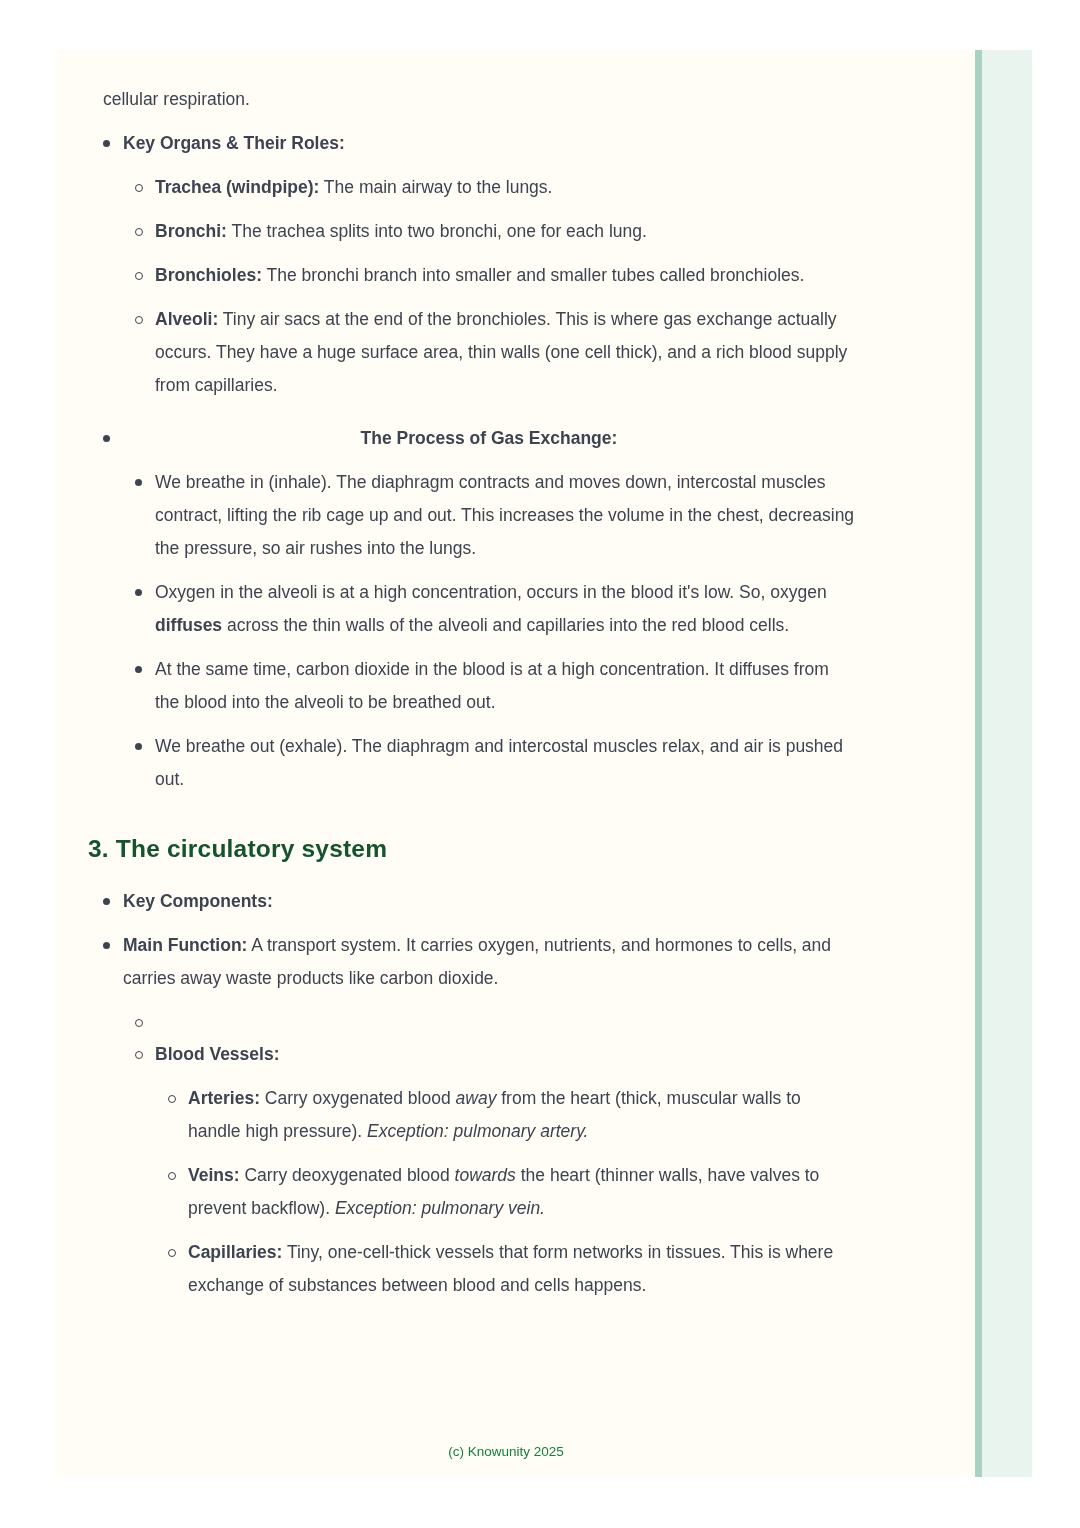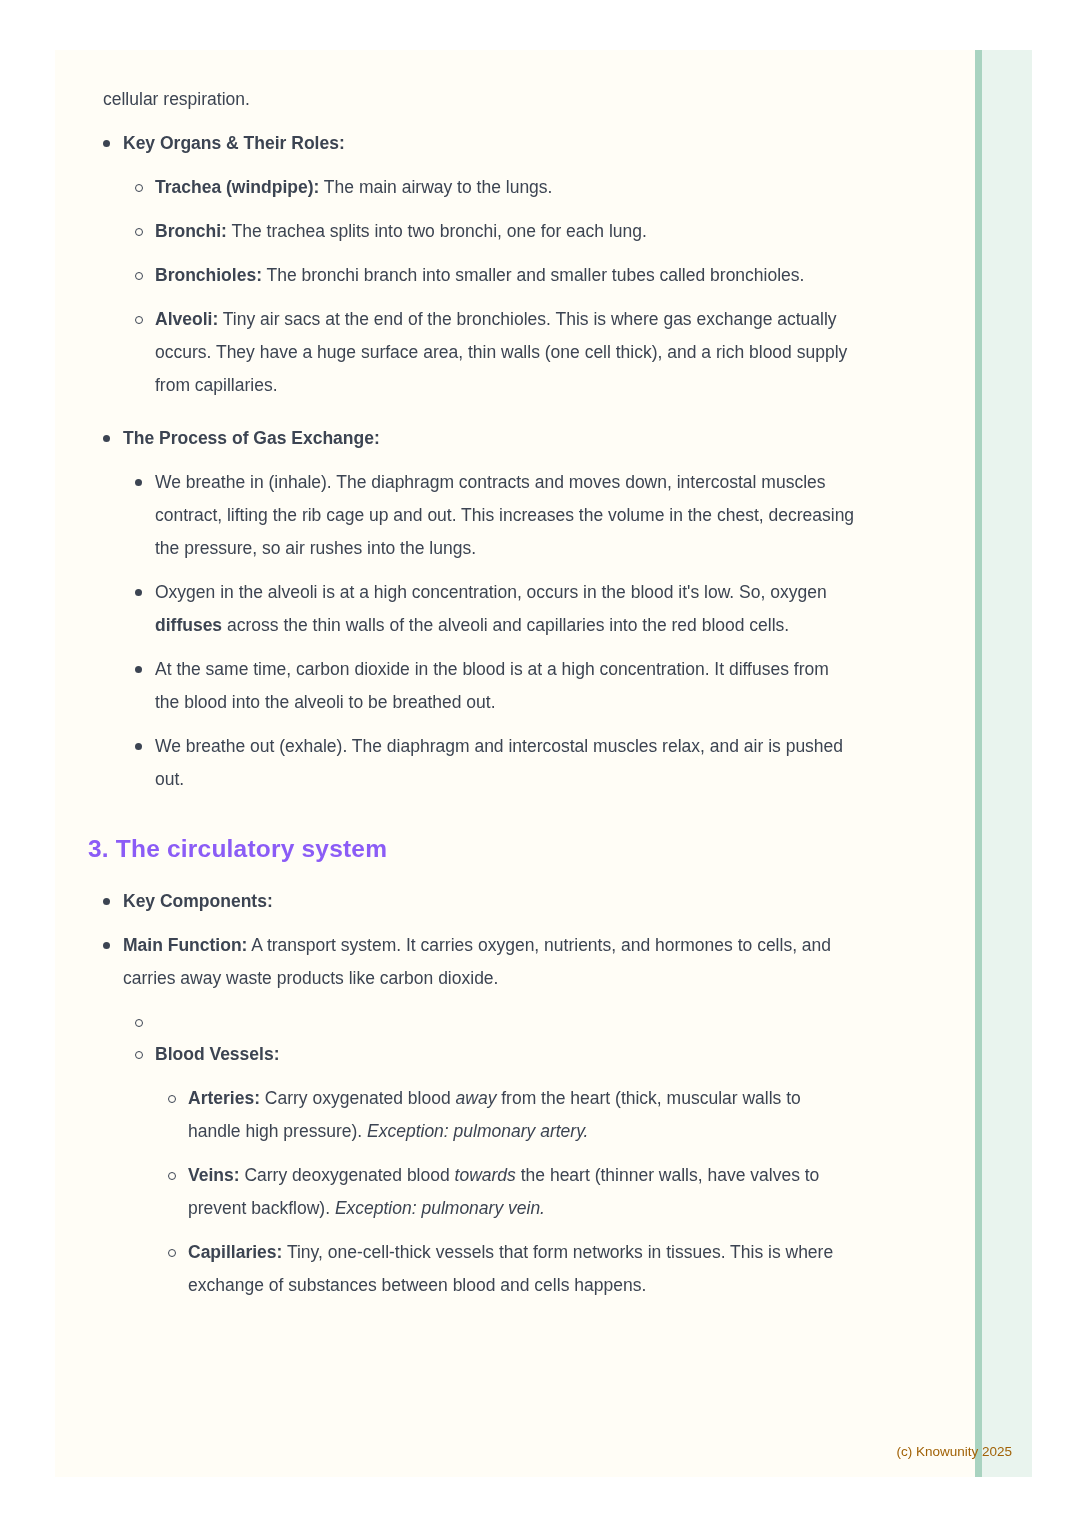--- a/index.html
+++ b/index.html
@@ -23,40 +23,40 @@
   }
   .doc-body{
     position:relative;
     padding:0 120px 0 0;
     font-size:17.5px;line-height:33px;
     color:#3c4452;
   }
   .doc-row{display:flex;align-items:flex-start;margin:11px 0;}
   .doc-row:first-child{margin-top:0;flex-direction:column;}
   .doc-row.no-gap{margin-top:8px;}
-  .doc-row.group-gap{margin-top:20px;}
+  .doc-row.group-gap{margin-top:20px;text-align:center;}
   .indent-1{padding-left:48px;}
   .indent-2{padding-left:80px;}
   .indent-3{padding-left:113px;}
   .bullet{flex:0 0 20px;display:flex;justify-content:flex-start;padding-top:13px;}
   .b-disc{width:7px;height:7px;border-radius:50%;background:#3c4452;}
   .b-circle{width:8px;height:8px;border-radius:50%;border:1.6px solid #3c4452;box-sizing:border-box;background:transparent;}
   .b-none{width:7px;height:7px;}
   .txt{flex:1 1 auto;}
   .txt .seg-b{font-weight:700;}
   .txt .seg-i{font-style:italic;}
   .section-heading{
     font-size:24.5px;line-height:36px;font-weight:700;
-    color:#8b5cf6;margin:35px 0 18px 33px;
+    color:#14532d;margin:35px 0 18px 33px;
     letter-spacing:0.2px;
   }
   .copyright-footer{
     position:absolute;left:0;top:1444px;width:1012px;
-    text-align:right;
-    font-size:13.5px;line-height:16px;color:#a16207;
+    text-align:center;
+    font-size:13.5px;line-height:16px;color:#15803d;
     z-index:5;
   }
 </style>
 </head>
 <body>
 
 <div class="page-card">
   <div class="doc-body">
       <div class="doc-row indent-1">
         <span class="bullet">

